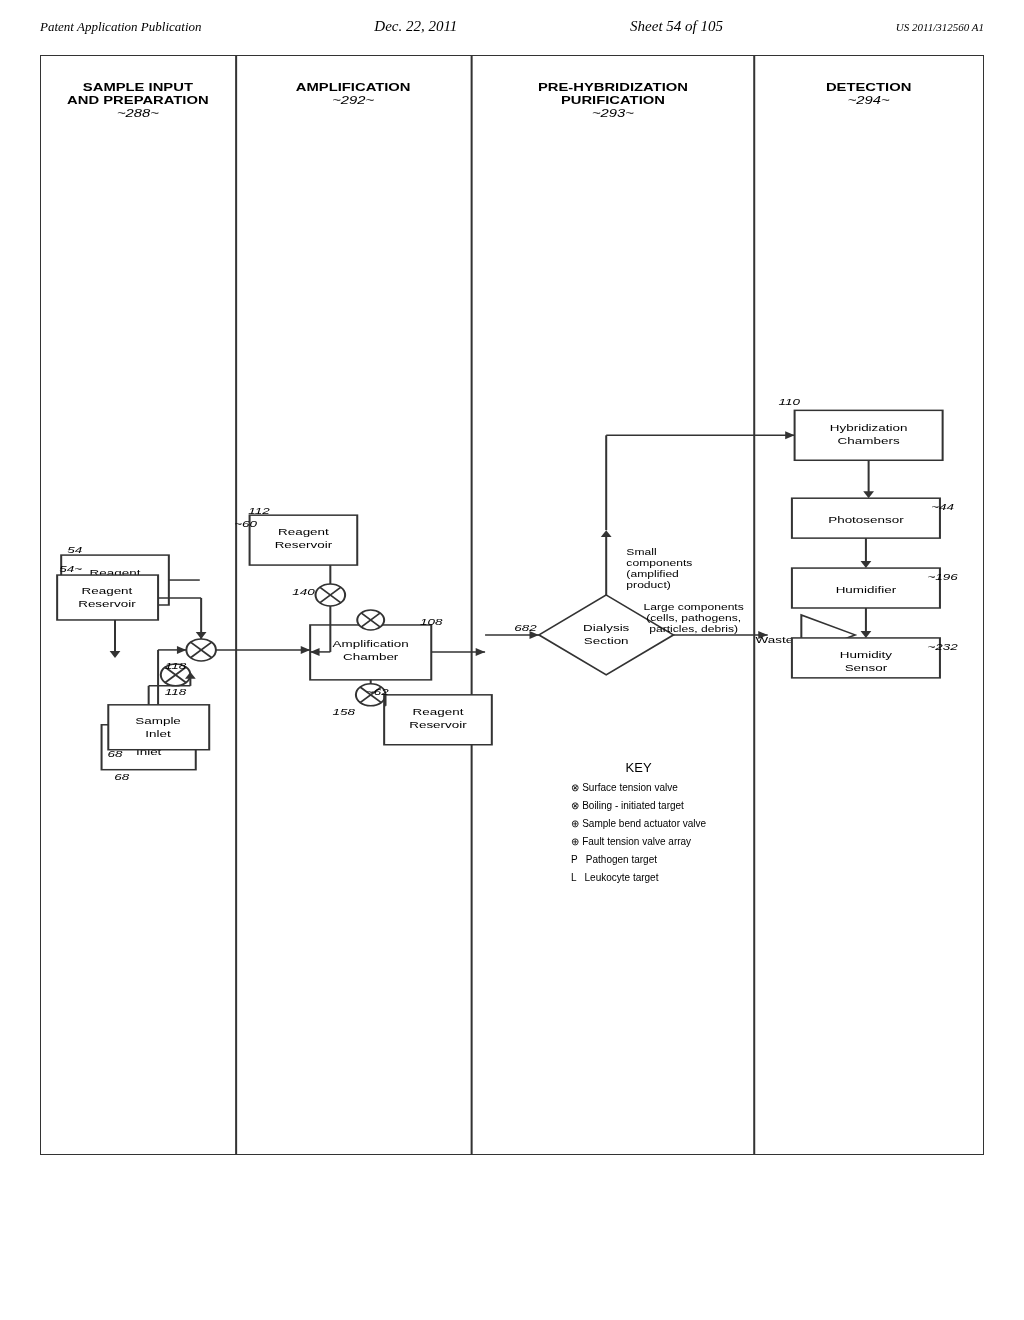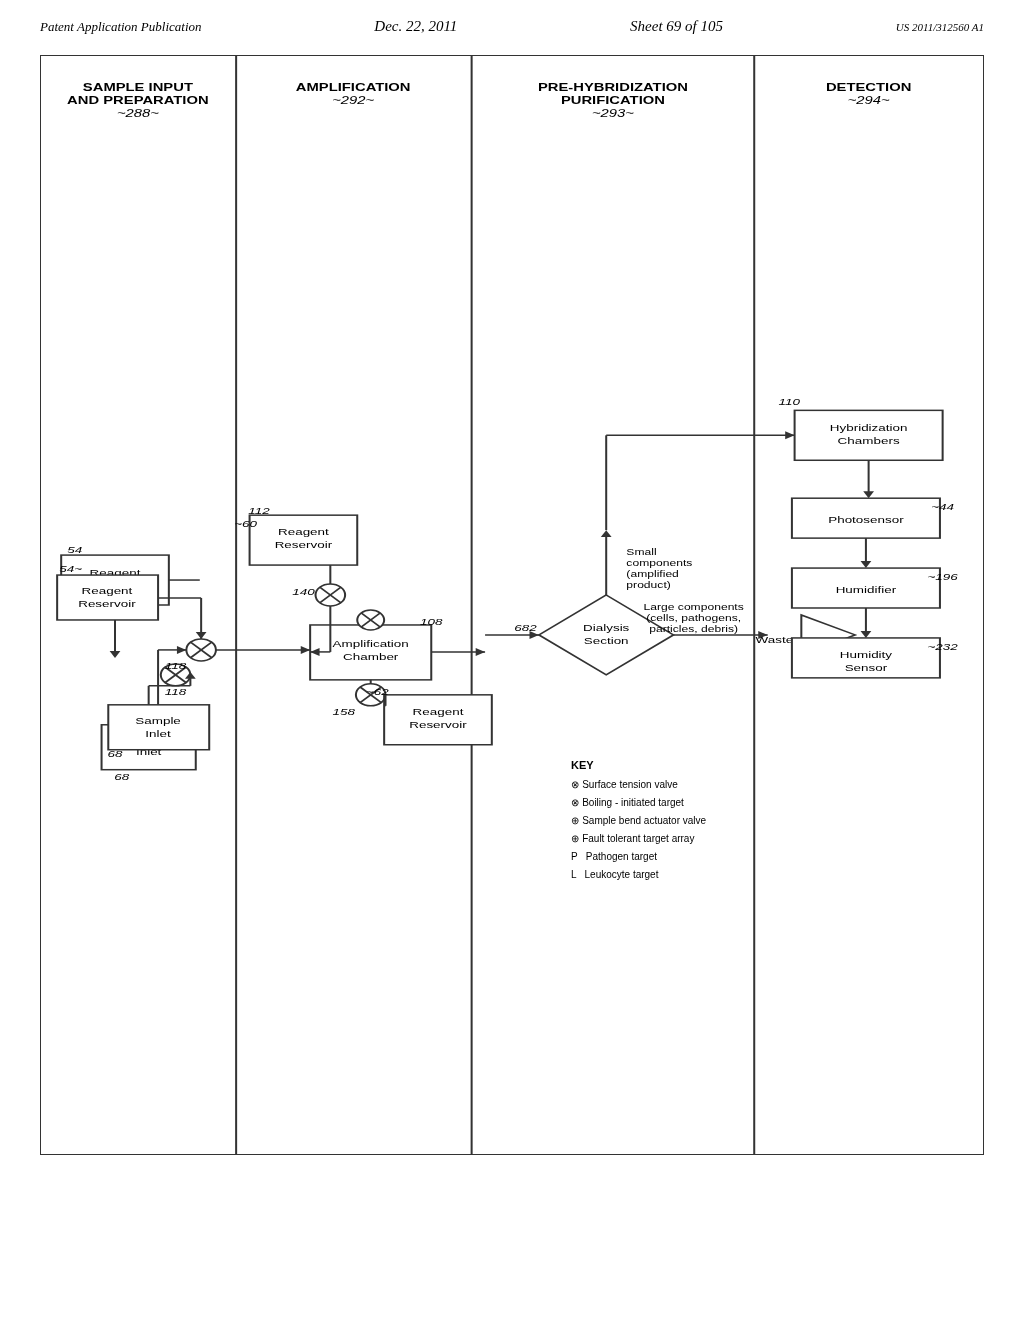--- a/index.html
+++ b/index.html
@@ -68,21 +68,21 @@
       height: 100%;
       overflow: visible;
     }
   </style>
 </head>
 <body>
 
 <div class="header">
   <span class="header-left">Patent Application Publication</span>
   <span class="header-center">Dec. 22, 2011</span>
-  <span class="header-center">Sheet 69 of 105</span>
+  <span class="header-center">Sheet 54 of 105</span>
   <span class="header-right">US 2011/312560 A1</span>
 </div>
 
 <div class="main-content">
 
   <div class="diagram-container">
     <svg class="diagram-svg" viewBox="0 0 700 1100" preserveAspectRatio="none">
 
       <line x1="145" y1="0" x2="145" y2="1100" stroke="#333" stroke-width="1.5"></line>
       <line x1="320" y1="0" x2="320" y2="1100" stroke="#333" stroke-width="1.5"></line>
@@ -259,24 +259,24 @@
       <line x1="87" y1="543" x2="119" y2="543" stroke="#333" stroke-width="1.5"></line>
       <line x1="119" y1="543" x2="119" y2="584" stroke="#333" stroke-width="1.5"></line>
       <polygon points="119,584 115,577 123,577" fill="#333"></polygon>
 
       <line x1="130" y1="595" x2="200" y2="595" stroke="#333" stroke-width="1.5"></line>
       <polygon points="200,595 193,591 193,599" fill="#333"></polygon>
 
     </svg>
 
     <div class="key-section" style="position:absolute; left: 530px; top: 700px; font-size:10px; font-family: Arial, sans-serif; line-height: 1.8;">
-      <div class="key-title" style="font-weight:bold; font-size:11px;">KEY</div>
+      <div class="key-title" style="font-weight:normal; font-size:13px;text-align:center;">KEY</div>
       <div>⊗ Surface tension valve</div>
       <div>⊗ Boiling - initiated target</div>
       <div>⊕ Sample bend actuator valve</div>
-      <div>⊕ Fault tolerant target array</div>
+      <div>⊕ Fault tension valve array</div>
       <div>P &nbsp; Pathogen target</div>
       <div>L &nbsp; Leukocyte target</div>
     </div>
 
   </div>
 
 </div>
 
 </body></html>

